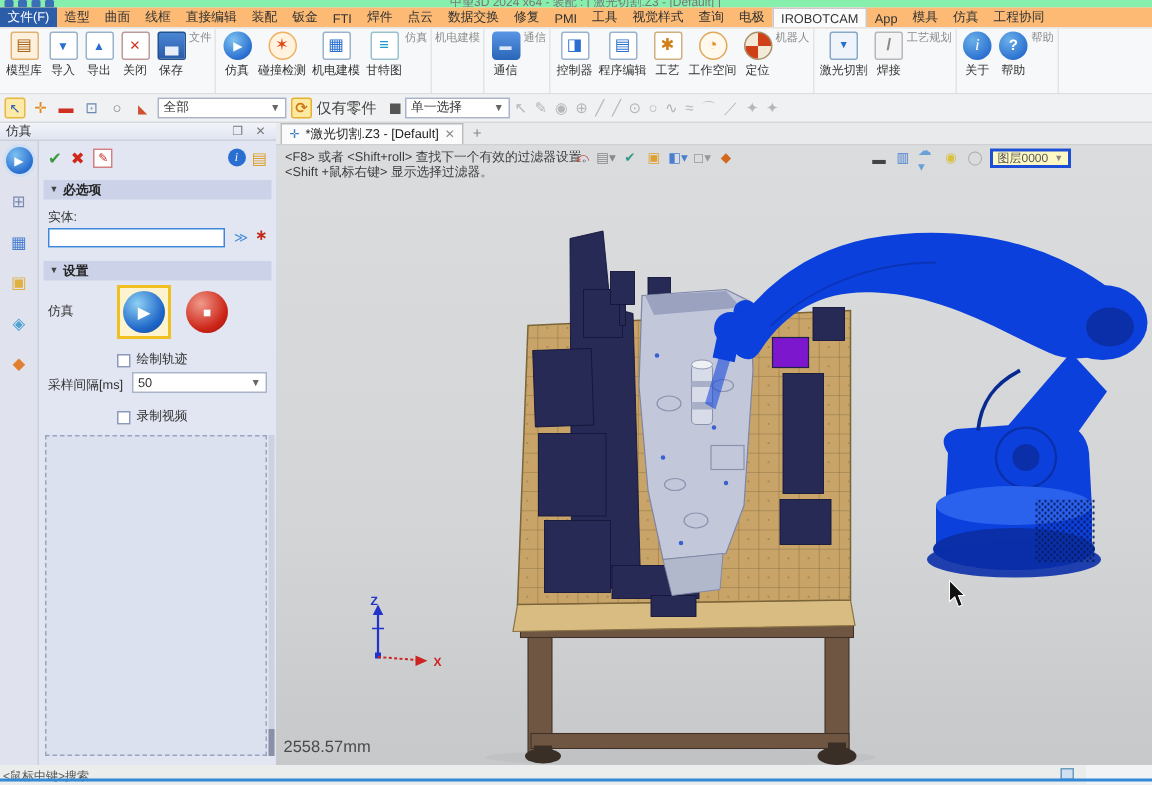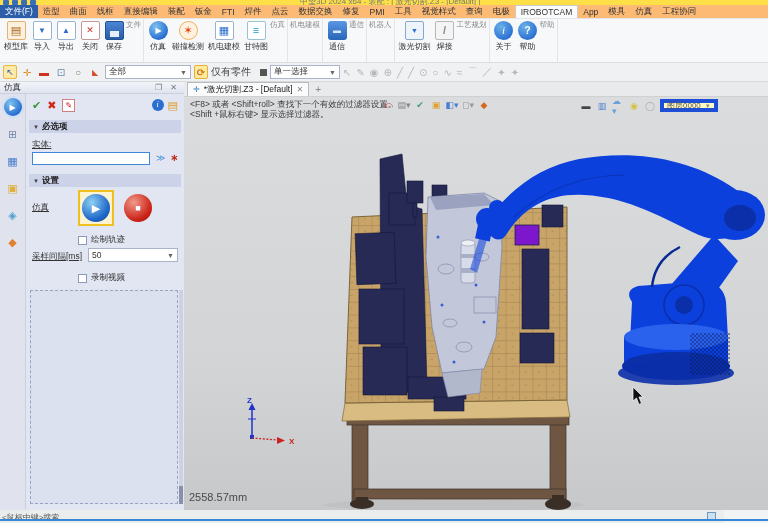--- a/index.html
+++ b/index.html
@@ -1,20 +1,20 @@
 <!DOCTYPE html>
 <html><head>
 <meta charset="utf-8">
 <style>
   * { margin:0; padding:0; box-sizing:border-box; }
   html,body { font-family:"Liberation Sans","DejaVu Sans",sans-serif; }
   #app { position:relative; width:768px; height:523px; background:#f2f3f4; overflow:hidden; font-size:9px; color:#222; }
 
   
-  .titlebar { position:absolute; left:0; top:0; width:768px; height:5px; background:#fde047; overflow:hidden; }
+  .titlebar { position:absolute; left:0; top:0; width:768px; height:5px; background:#86efac; overflow:hidden; }
   .qat { position:absolute; left:3px; top:0; display:flex; gap:3px; }
   .qat span { width:6px; height:5px; background:#3a6fb8; border-radius:1px; }
   .title-text { position:absolute; left:300px; top:-4px; font-size:8px; color:#777; white-space:nowrap; }
 
   
   .menubar { position:absolute; left:0; top:5px; width:768px; height:14px; background:#fdba74; display:flex; align-items:stretch; border-bottom:1px solid #e4e5e6; }
   .mtab { padding:0 5px; display:flex; align-items:center; font-size:8.5px; color:#333; white-space:nowrap; cursor:default; }
   .mtab.file { background:#2b5da9; color:#fff; }
   .mtab.active { background:#fbfbfb; border:1px solid #c8cacc; border-bottom:none; }
 
@@ -73,21 +73,21 @@
   .pbody { position:absolute; left:26px; top:12px; width:158px; height:416px; background:#e2e6f2; }
   .prow-actions { position:absolute; left:0; top:3px; width:158px; height:16px; display:flex; align-items:center; gap:6px; padding:0 6px; }
   .pa { font-size:11px; }
   .pa-check { color:#3a9a3a; } .pa-x { color:#d02818; }
   .pa-edit { width:13px; height:13px; background:#fff; border:1px solid #d08080; color:#d02818; font-size:8px; display:flex; align-items:center; justify-content:center; }
   .pa-right { margin-left:auto; display:flex; gap:4px; }
   .pa-info { width:12px; height:12px; border-radius:50%; background:#2a6fd0; color:#fff; font-size:8px; font-family:"Liberation Serif",serif; font-style:italic; display:flex; align-items:center; justify-content:center; }
   .pa-book { color:#e0a030; font-size:11px; }
   .sechdr { position:absolute; left:3px; width:152px; height:13px; background:#ccd3e8; display:flex; align-items:center; padding:0 4px; font-size:8.5px; color:#222; font-weight:bold; }
   .sechdr .arr { font-size:6px; margin-right:3px; color:#444; }
-  .plabel { position:absolute; font-size:8.5px; color:#333;text-decoration:underline; }
+  .plabel { position:absolute; font-size:8.5px; color:#333; }
   .inp { position:absolute; background:#fff; border:1px solid #3f87d9; height:13px; }
   .inp-extra { position:absolute; font-size:9px; color:#4a90d9; }
   .inp-req { position:absolute; font-size:10px; color:#c02818; font-weight:bold; }
   .play-wrap { position:absolute; width:36px; height:36px; background:#fdf3cf; border:2px solid #f0c020; display:flex; align-items:center; justify-content:center; }
   .big-play { width:28px; height:28px; border-radius:50%; background:radial-gradient(circle at 35% 30%,#8ed0f4,#1e66c8 65%,#14489a); display:flex; align-items:center; justify-content:center; color:#fff; font-size:11px; }
   .big-stop { position:absolute; width:28px; height:28px; border-radius:50%; background:radial-gradient(circle at 35% 30%,#f09a8a,#cc2418 65%,#9a1410); display:flex; align-items:center; justify-content:center; color:#fff; font-size:9px; }
   .chk { position:absolute; display:flex; align-items:center; gap:4px; font-size:8.5px; color:#333; }
   .chk .box { width:9px; height:9px; background:#fff; border:1px solid #8a9ab8; }
   .empty-area { position:absolute; left:4px; top:172px; width:148px; height:236px; border:1px dashed #9aa4c0; background:#dce1f0; }
   .pscroll { position:absolute; right:1px; top:172px; width:4px; height:236px; background:#cdd2e0; }
@@ -95,21 +95,21 @@
 
   
   .viewport { position:absolute; left:184px; top:82px; width:584px; height:428px; background:#d4d6d8; }
   .vtabs { position:absolute; left:0; top:0; width:584px; height:15px; background:#e9eaeb; border-bottom:1px solid #cfd0d1; display:flex; align-items:flex-end; }
   .vtab { height:14px; background:#fbfbfb; border:1px solid #b9bcbe; border-bottom:none; display:flex; align-items:center; padding:0 5px; font-size:8.5px; color:#222; margin-left:3px; gap:4px; }
   .vtab .mv { color:#3a7fc1; font-size:8px; } .vtab .cl { color:#888; font-size:8px; }
   .vtab-plus { font-size:10px; color:#888; margin-left:6px; padding-bottom:1px; }
   .hints { position:absolute; left:6px; top:17px; font-size:8.5px; color:#3c3c3c; line-height:10px; }
   .vicons { position:absolute; top:17px; display:flex; gap:4px; align-items:center; }
   .vi { width:12px; height:12px; display:flex; align-items:center; justify-content:center; font-size:9px; }
-  .layerbox { height:13px; background:#fef9c3; border:4px solid #1d4ed8; display:flex; align-items:center; font-size:8px; color:#555; padding:0 3px; gap:4px; }
+  .layerbox { height:13px; background:#fef9c3; border:2px solid #1d4ed8; display:flex; align-items:center; font-size:8px; color:#555; padding:0 3px; gap:4px; }
   svg.scene { position:absolute; left:0; top:15px; }
 
   
   .statusbar { position:absolute; left:0; top:510px; width:724px; height:13px; background:#ebecec; }
   .status-search { position:absolute; left:2px; top:2px; font-size:8px; color:#555; }
   .status-blue { position:absolute; left:0; bottom:2px; width:768px; height:2px; background:#3388d8; }
   .status-icon { position:absolute; right:8px; top:2px; width:9px; height:8px; background:#cfe0f0; border:1px solid #6a9ac0; }
 </style>
 </head>
 <body>
@@ -204,20 +204,42 @@
     <div class="rgroup">
       <div class="rbtns">
         <div class="rbtn">
             <span class="ri i-comm"></span>
             <span class="lbl">通信</span>
           </div>
       </div>
       <div class="glabel">通信</div>
     </div>
     <div class="rgroup">
+      <div class="rbtns">
+        <div class="rbtn">
+            <span class="ri i-ctrl"></span>
+            <span class="lbl">控制器</span>
+          </div>
+        <div class="rbtn">
+            <span class="ri i-prog"></span>
+            <span class="lbl">程序编辑</span>
+          </div>
+        <div class="rbtn">
+            <span class="ri i-proc"></span>
+            <span class="lbl">工艺</span>
+          </div>
+        <div class="rbtn">
+            <span class="ri i-wspace"></span>
+            <span class="lbl">工作空间</span>
+          </div>
+        <div class="rbtn">
+            <span class="ri i-loc"></span>
+            <span class="lbl">定位</span>
+          </div>
+      </div>
       <div class="glabel">机器人</div>
     </div>
     <div class="rgroup">
       <div class="rbtns">
         <div class="rbtn">
             <span class="ri i-laser"></span>
             <span class="lbl">激光切割</span>
           </div>
         <div class="rbtn">
             <span class="ri i-weld"></span>

